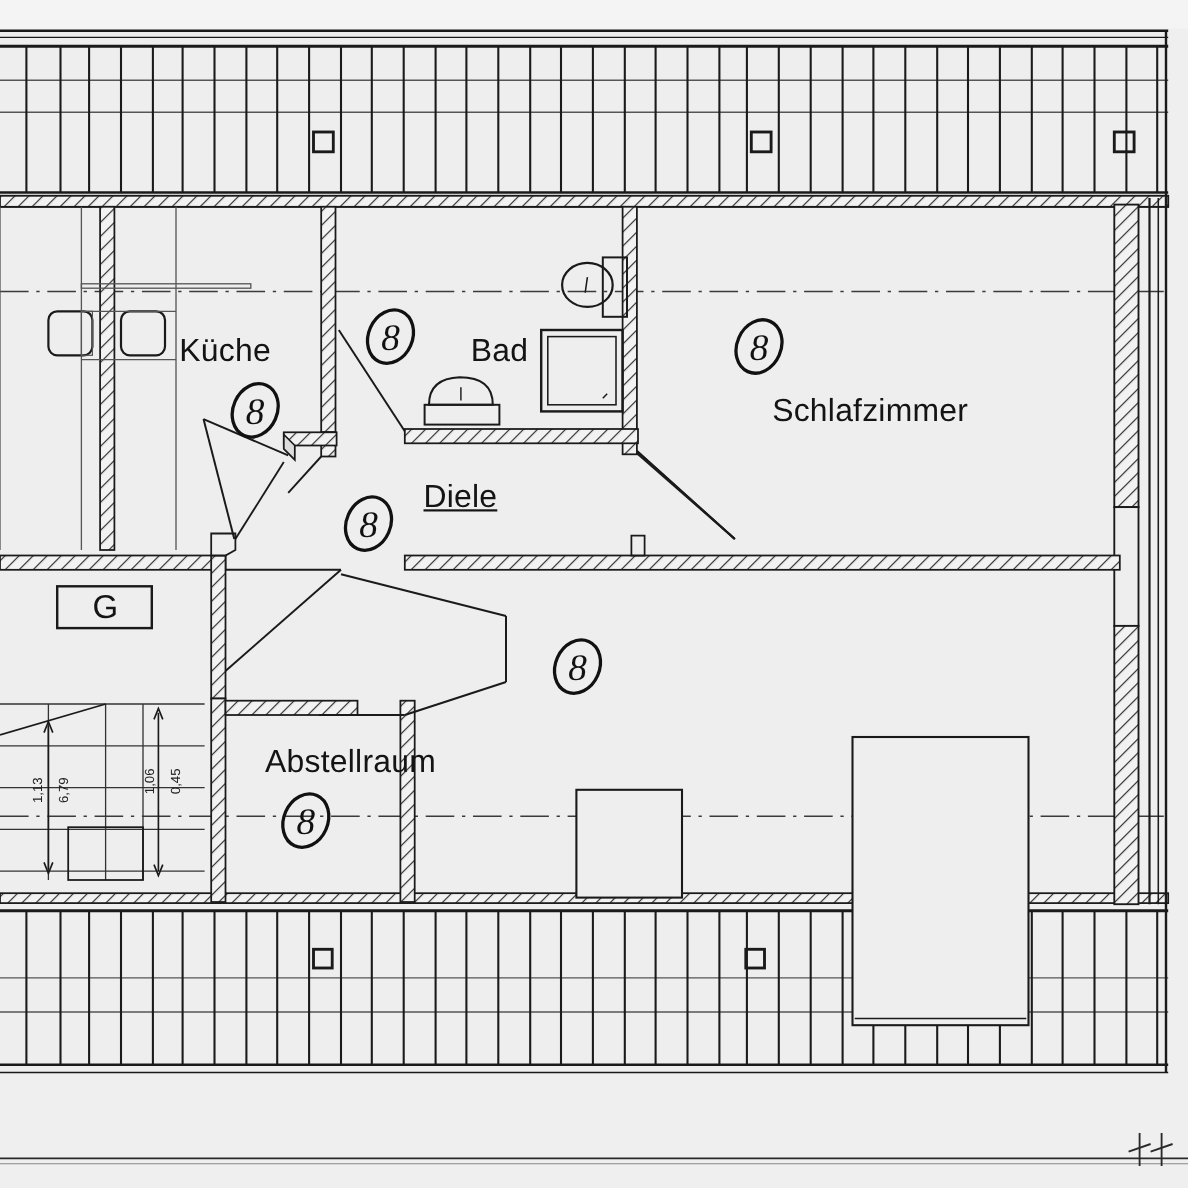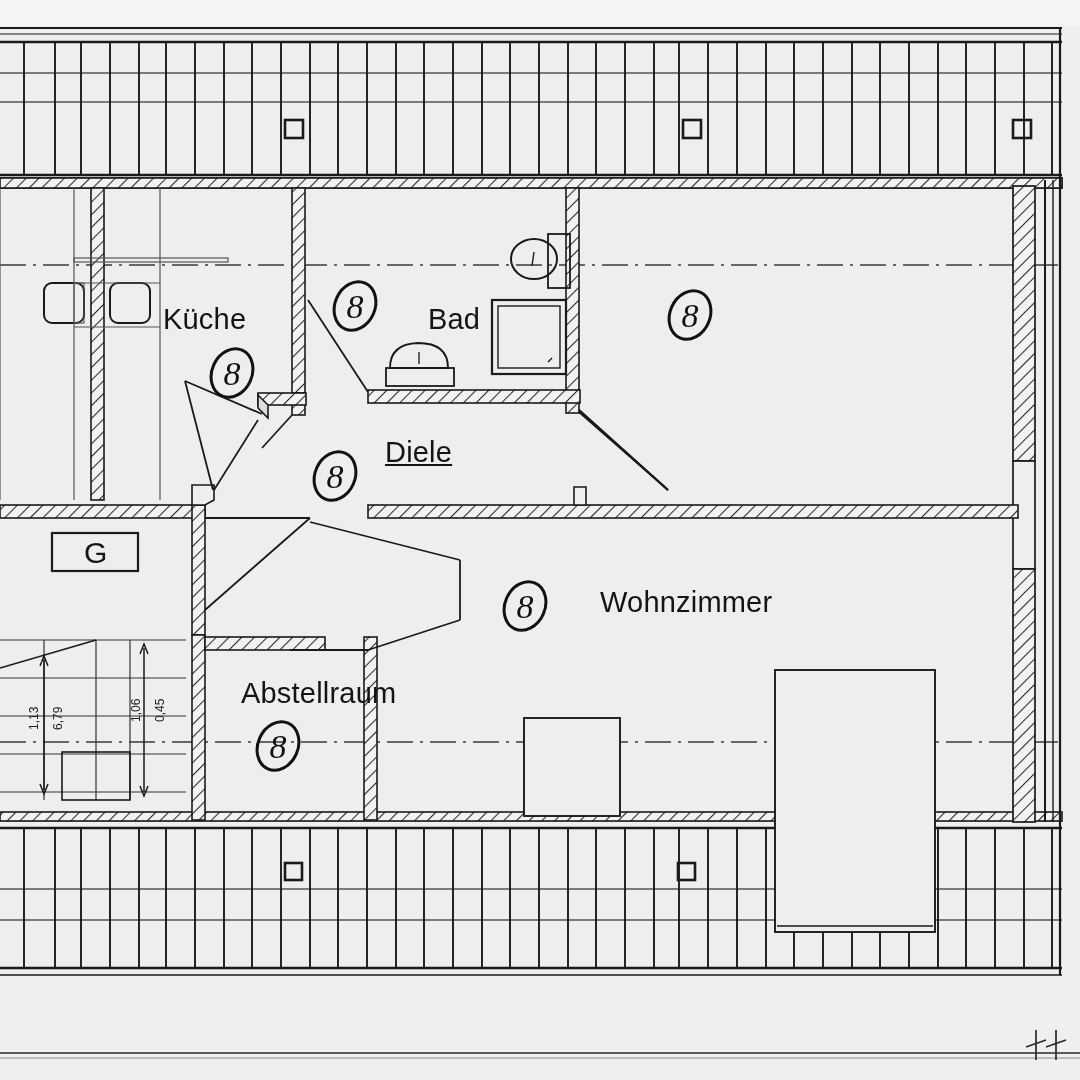--- a/index.html
+++ b/index.html
@@ -334,22 +334,22 @@
     <ellipse cx="25" cy="28" rx="20" ry="25" fill="none" stroke="#111" stroke-width="3" transform="rotate(24 25 28)"></ellipse>
     <text x="25" y="40" text-anchor="middle" font-family="Liberation Serif, serif" font-size="34" font-style="italic" fill="#111">8</text>
   </svg>
   <svg class="marker8" style="left:253px;top:718px;" viewBox="0 0 50 56">
     <ellipse cx="25" cy="28" rx="20" ry="25" fill="none" stroke="#111" stroke-width="3" transform="rotate(24 25 28)"></ellipse>
     <text x="25" y="40" text-anchor="middle" font-family="Liberation Serif, serif" font-size="34" font-style="italic" fill="#111">8</text>
   </svg>
 
   <div class="roomlabel" style="left:163px;top:305px;">Küche</div>
   <div class="roomlabel" style="left:400px;top:305px;margin-left:28px;">Bad</div>
+  <div class="roomlabel" style="left:702px;top:360px;">Schlafzimmer</div>
   <div class="roomlabel" style="left:385px;top:438px;text-decoration:underline;">Diele</div>
-  <div class="roomlabel" style="left:600px;top:588px;">Wohnzimmer</div>
   <div class="roomlabel" style="left:211px;top:679px;margin-left:30px;">Abstellraum</div>
 
   <div class="gbox-label" style="left:84px;top:538px;">G</div>
 
   <div class="dimtext" style="left:28px;top:730px;transform:rotate(-90deg);">1,13</div>
   <div class="dimtext" style="left:52px;top:730px;transform:rotate(-90deg);">6,79</div>
   <div class="dimtext" style="left:130px;top:722px;transform:rotate(-90deg);">1,06</div>
   <div class="dimtext" style="left:154px;top:722px;transform:rotate(-90deg);">0,45</div>
 
 </div>

